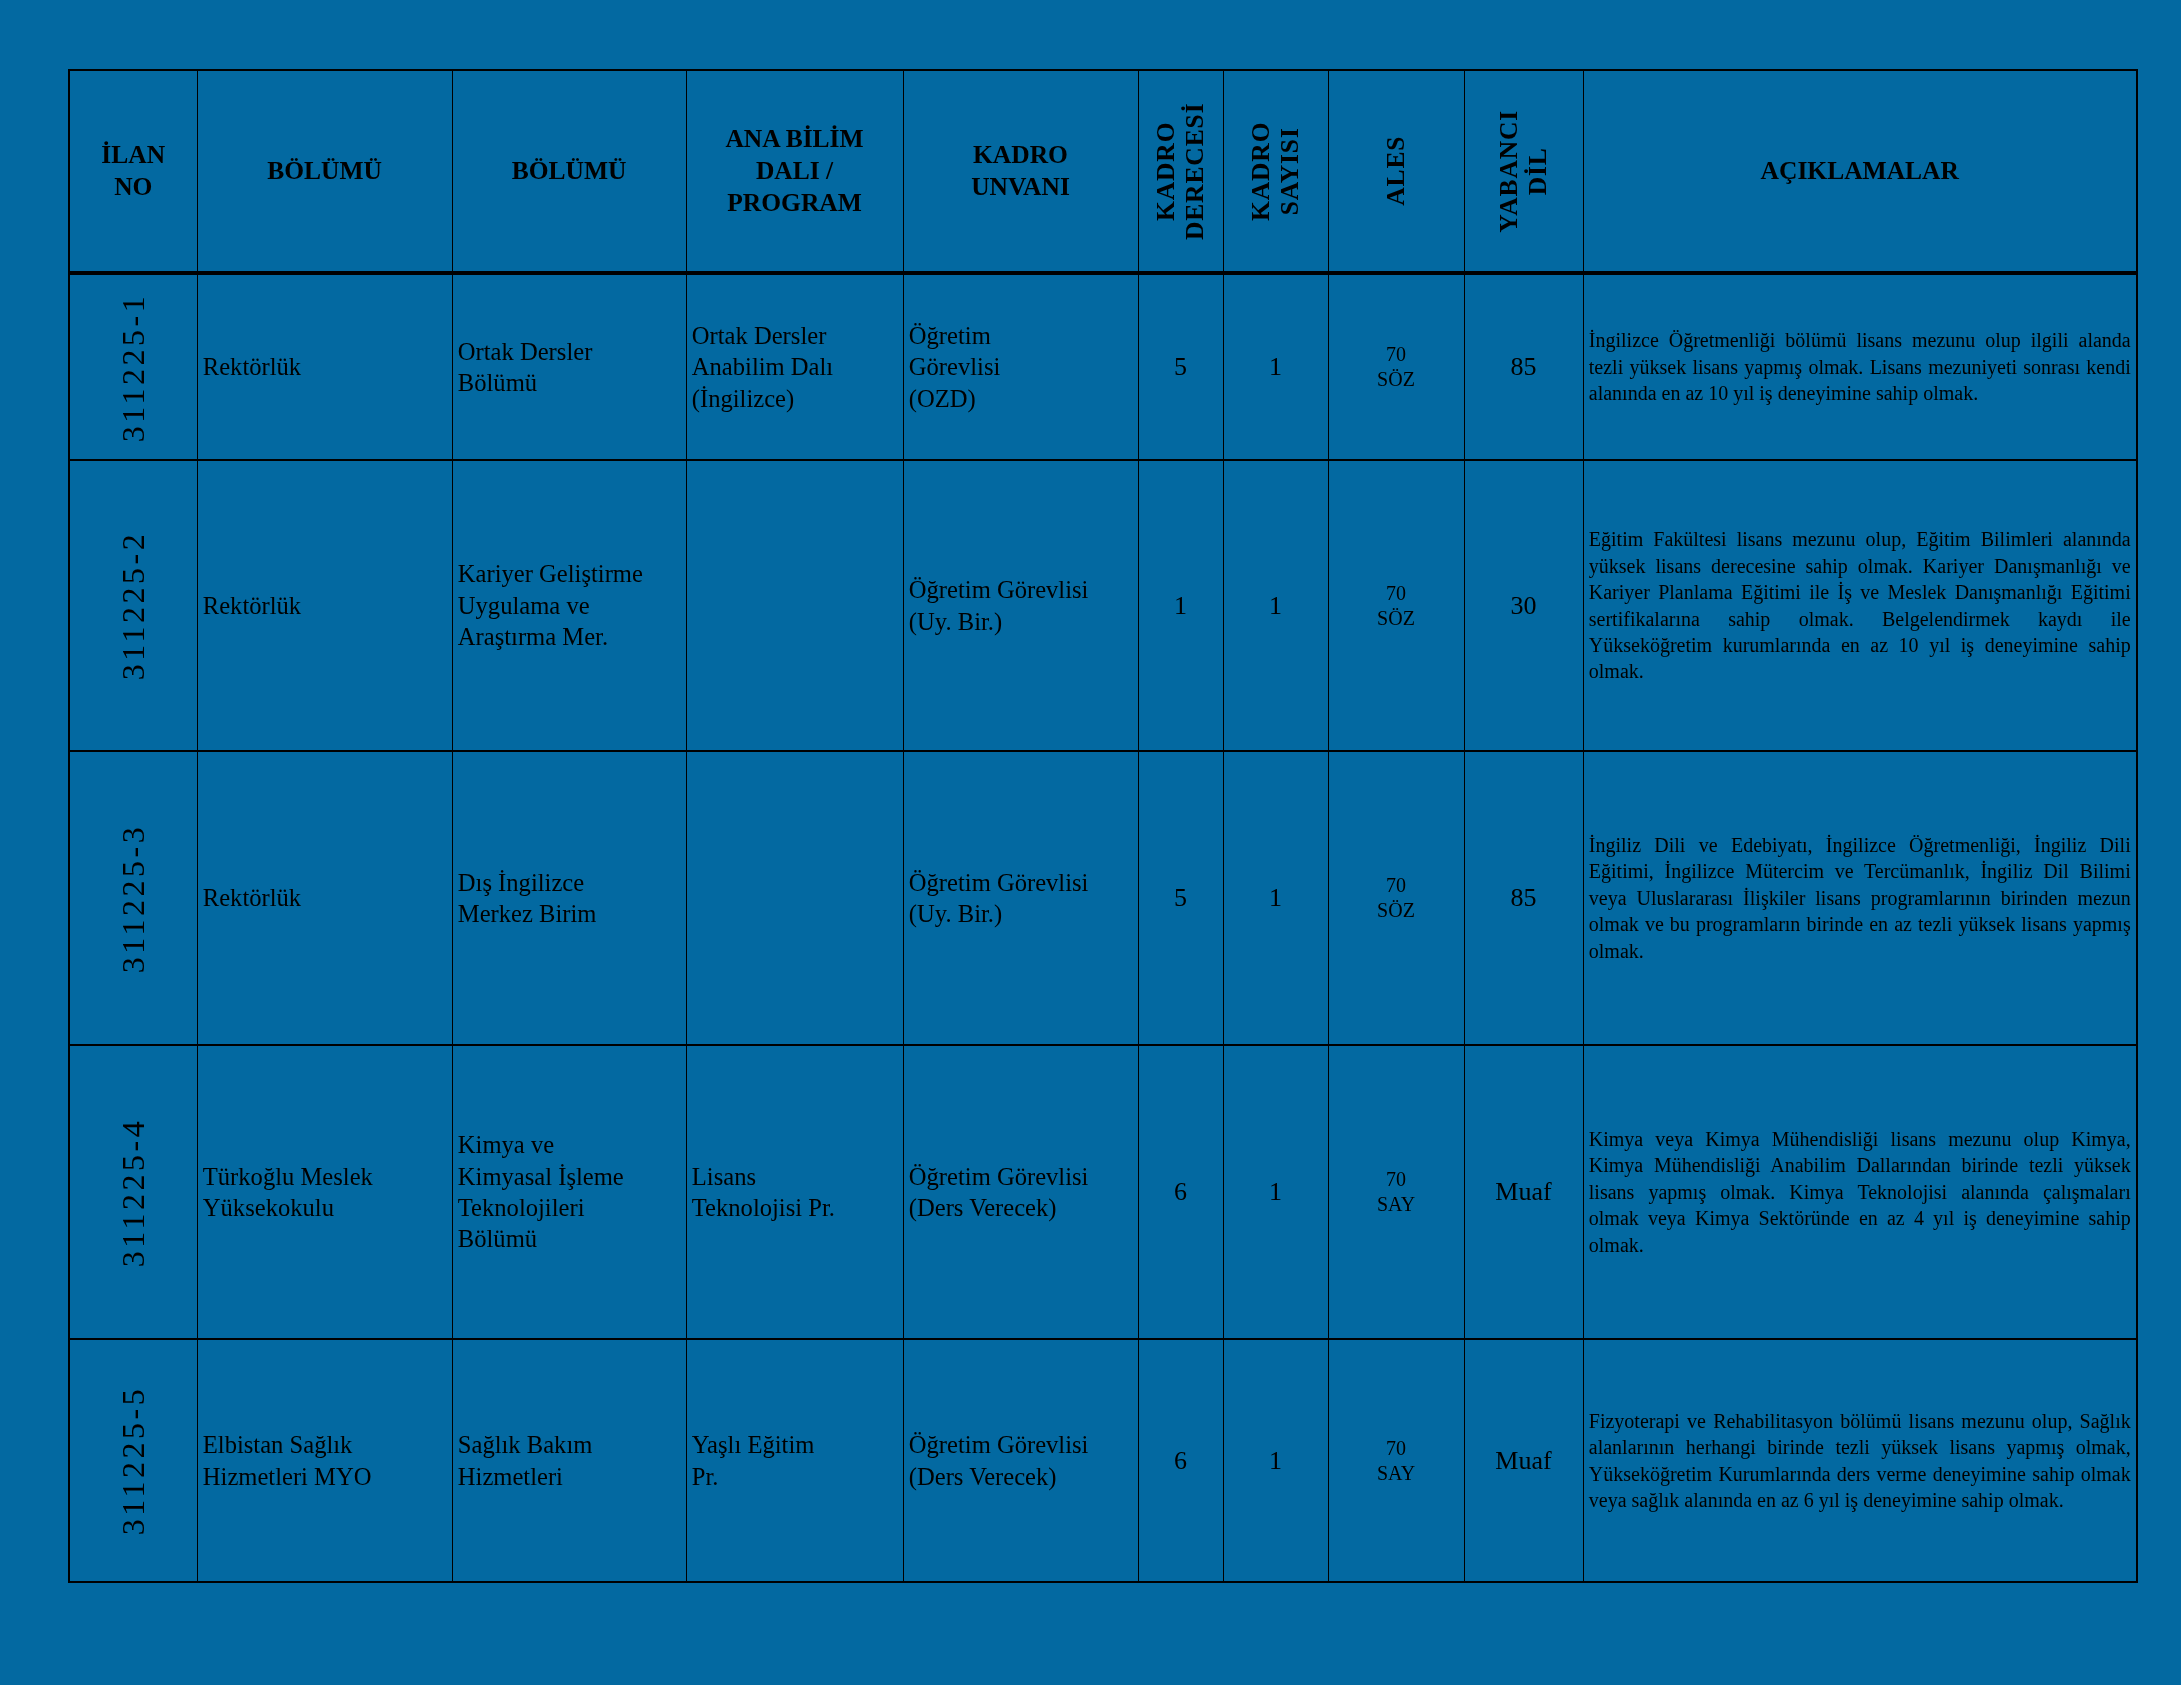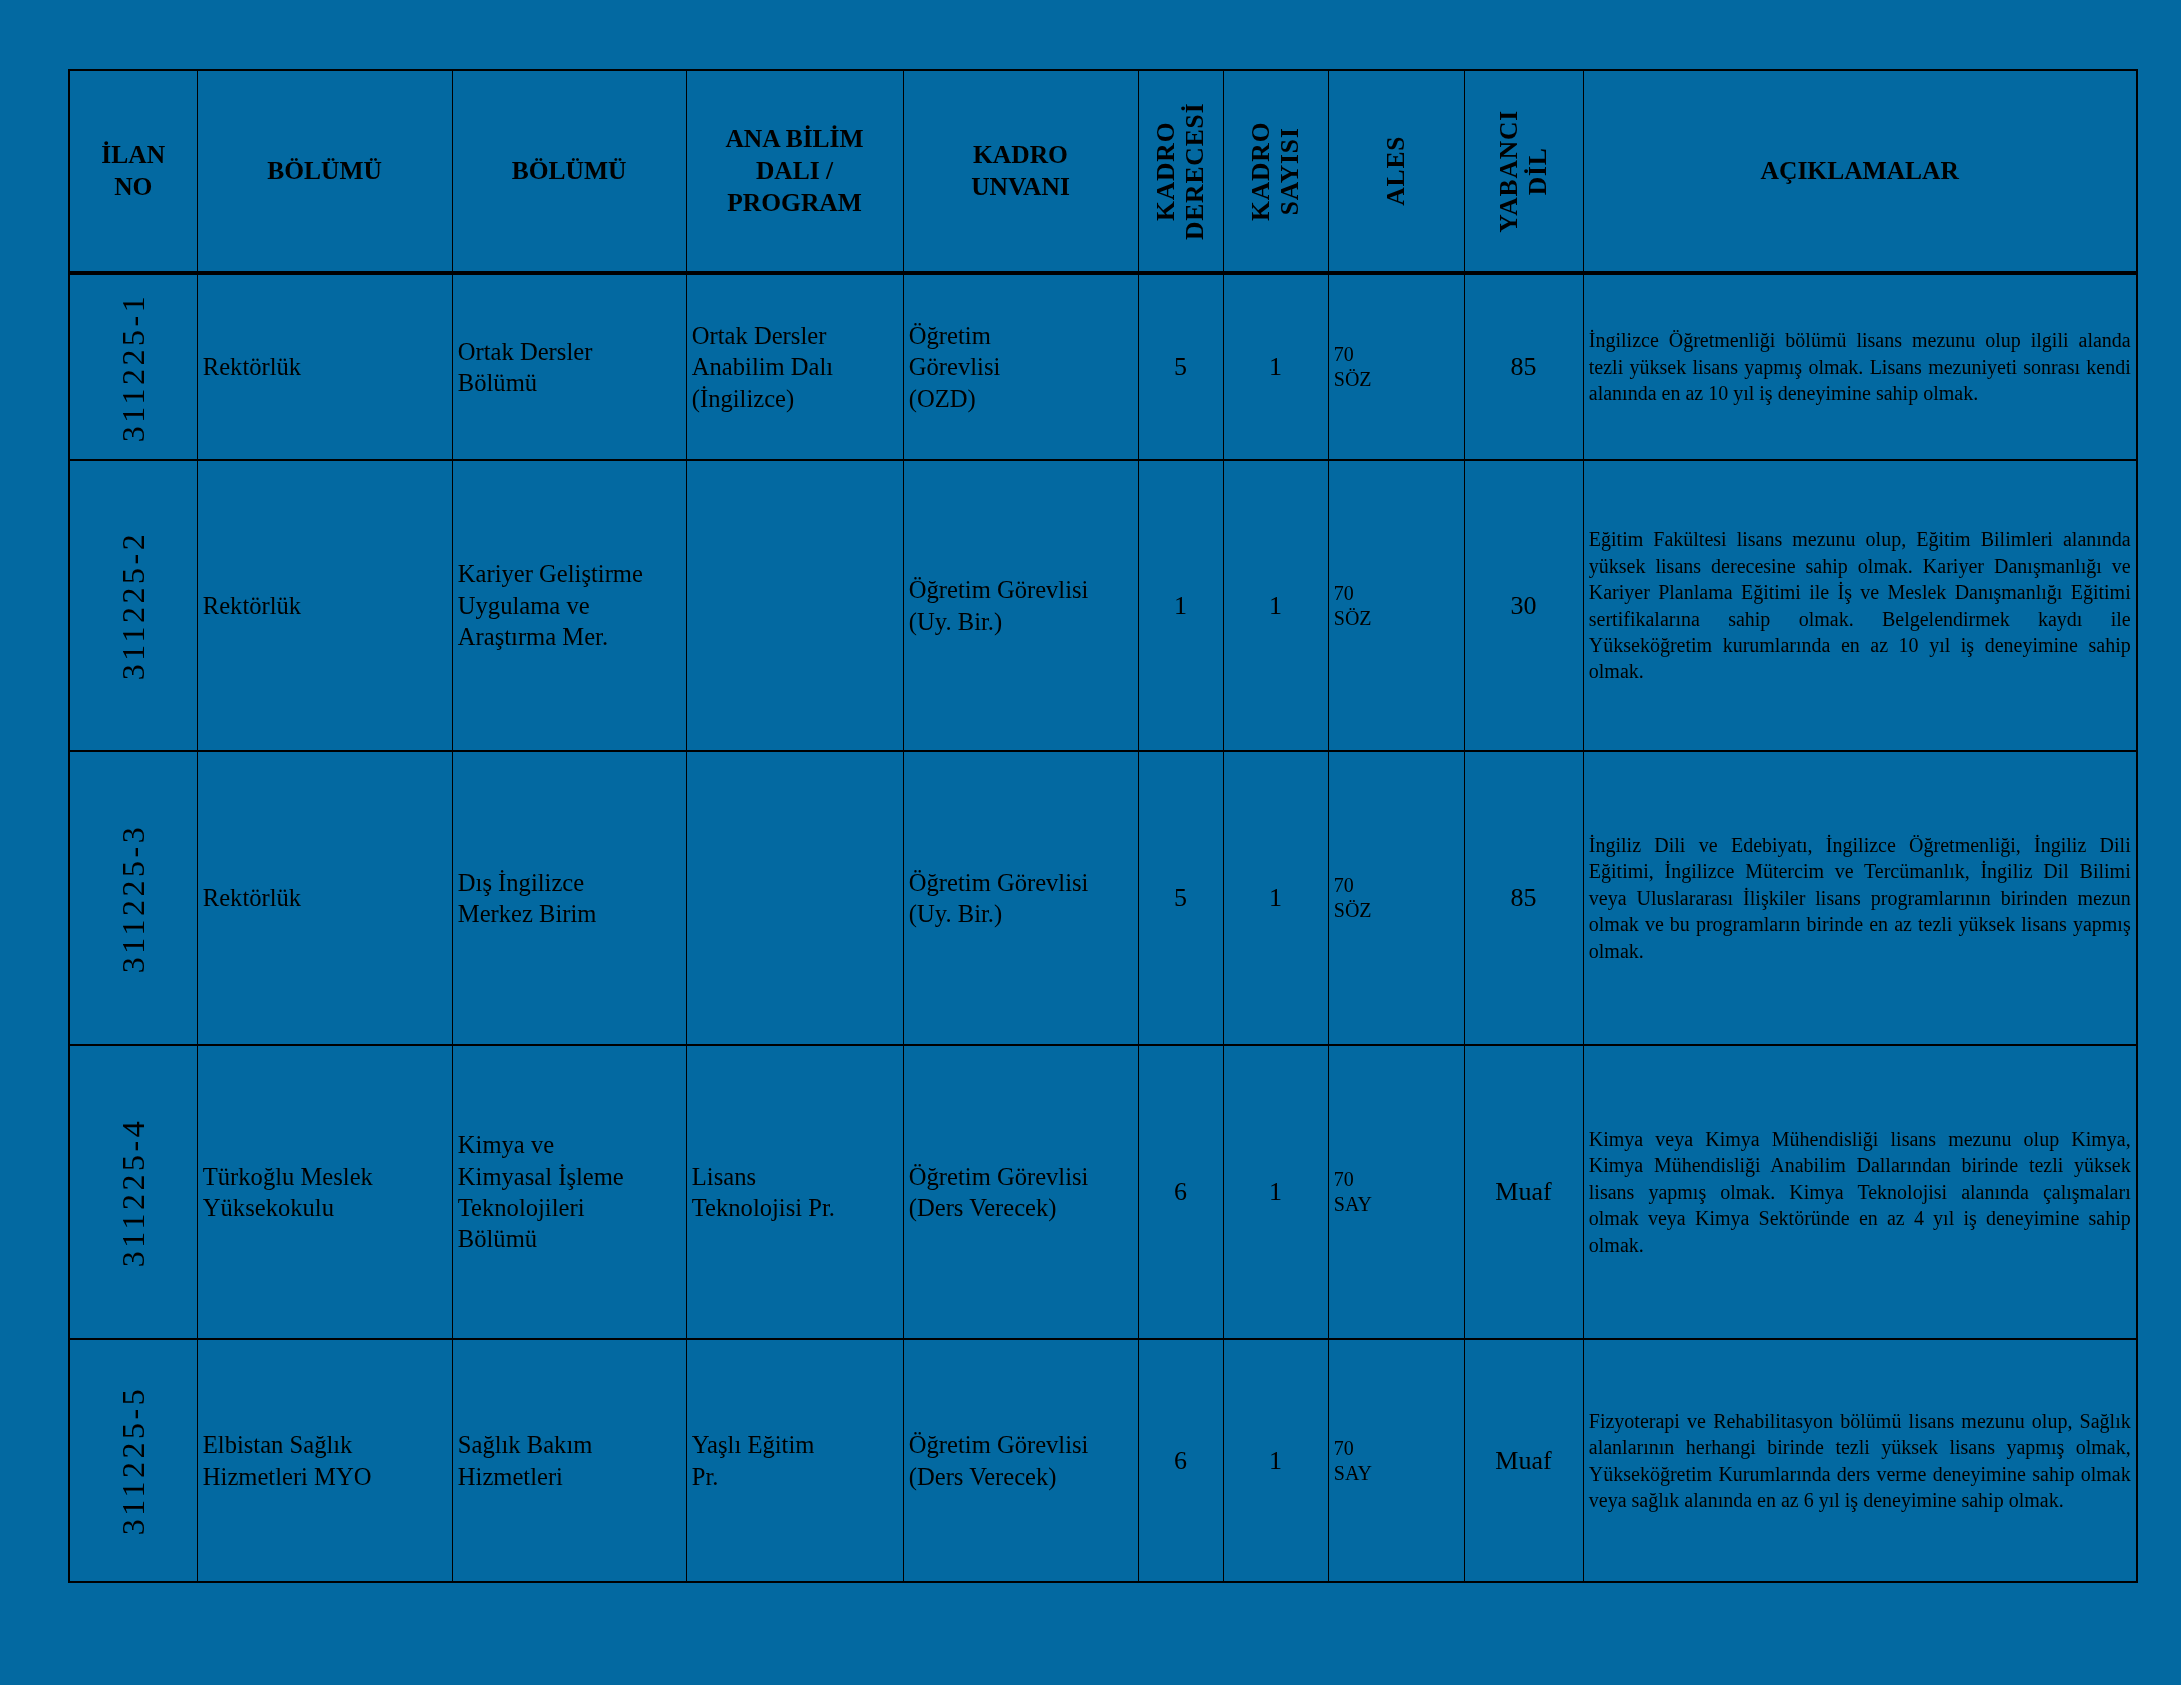--- a/index.html
+++ b/index.html
@@ -79,21 +79,21 @@
     line-height: 1.28;
     vertical-align: middle;
   }
   td.num {
     font-size: 26px;
     text-align: center;
     vertical-align: middle;
   }
   td.ales {
     font-size: 20px;
-    text-align: left;
+    text-align: center;
     vertical-align: middle;
     line-height: 1.25;
     font-family: Liberation Serif, serif;
   }
   td.desc {
     font-size: 20px;
     text-align: justify;
     vertical-align: top;
     line-height: 1.32;
     padding: 1.8px 7px 1.8px 8px;

